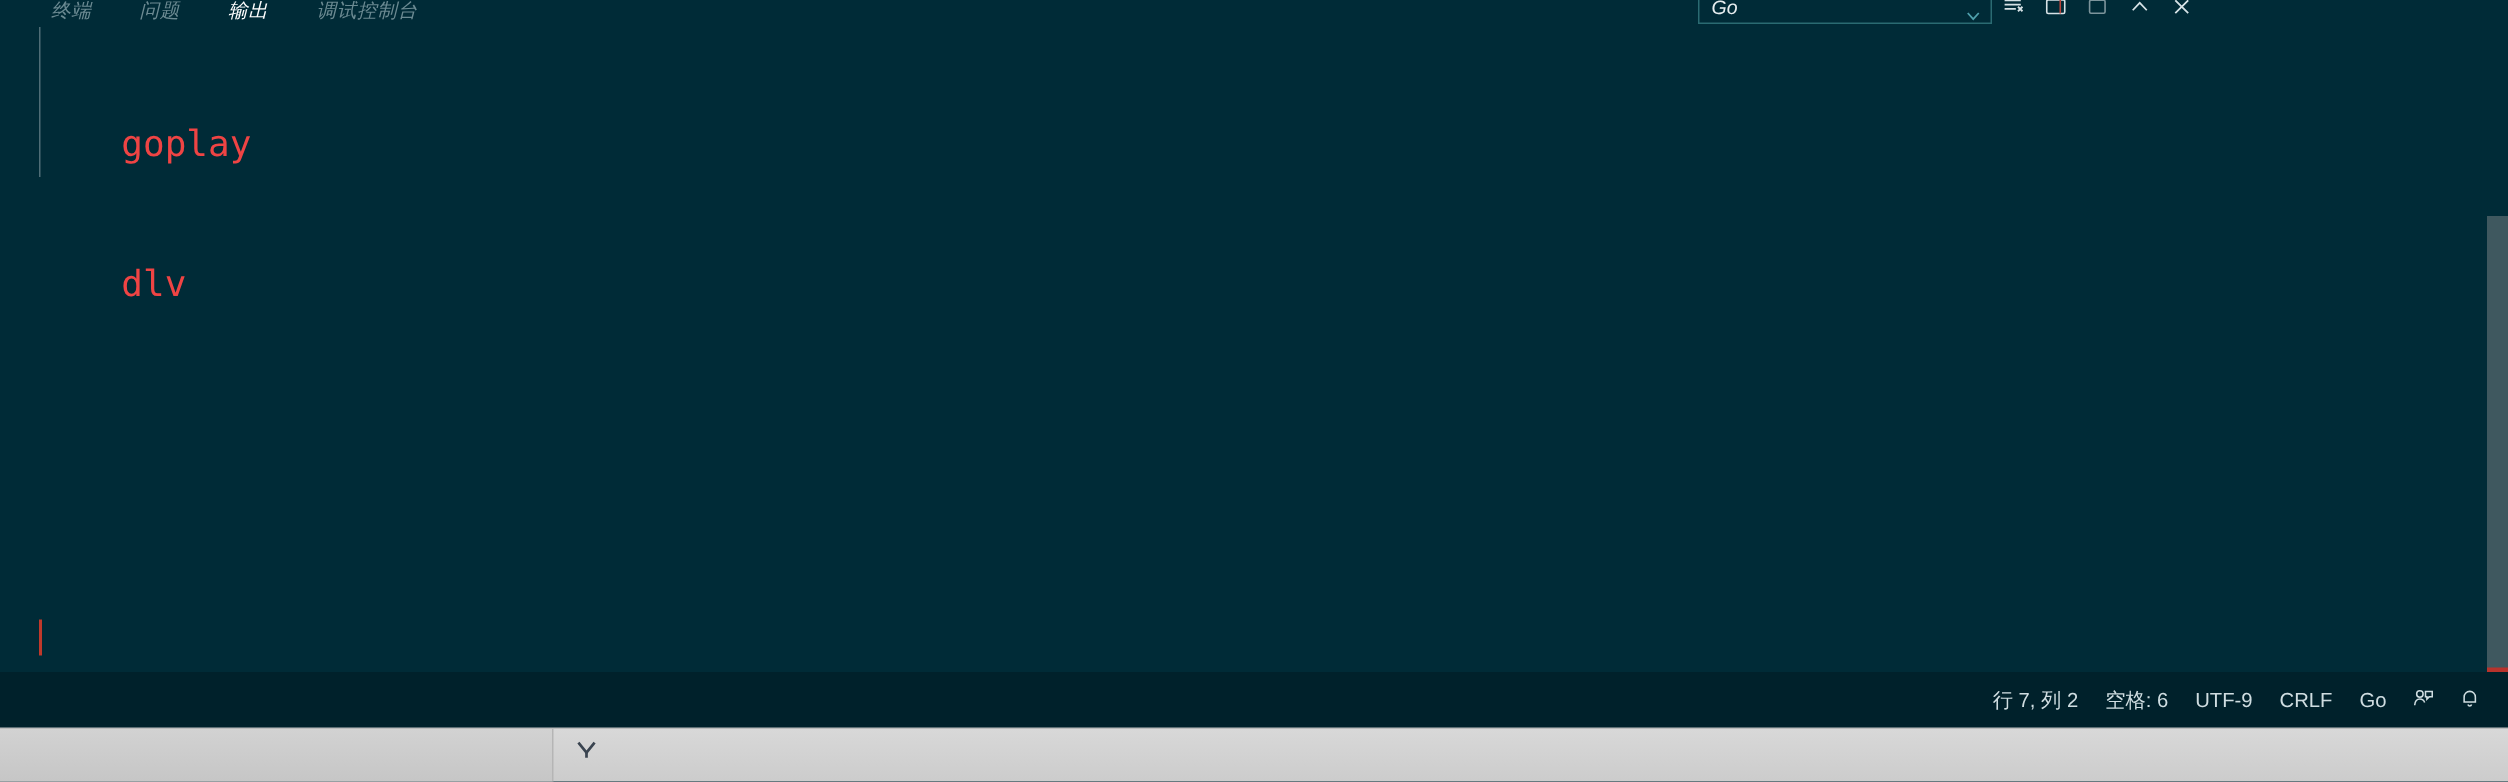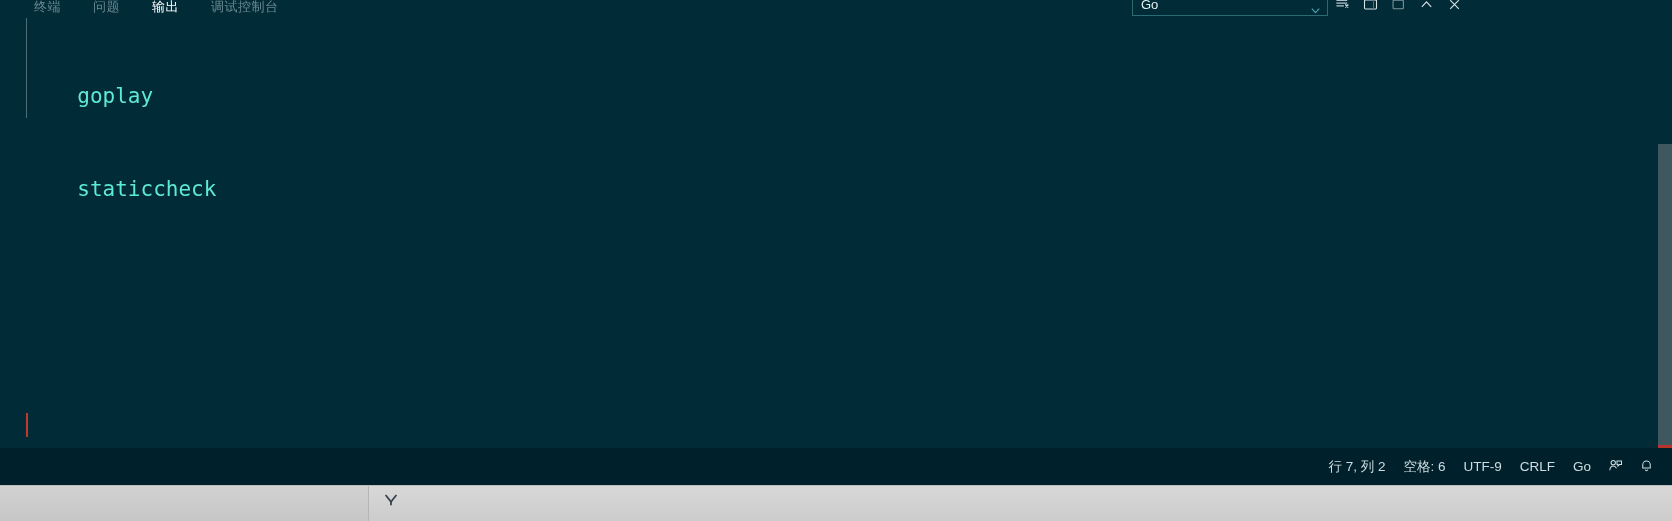--- a/index.html
+++ b/index.html
@@ -25,20 +25,21 @@
 
   
   .panel-header {
     position: absolute;
     left: 0;
     top: 0;
     width: 1476px;
     height: 18px;
     background: #002b37;
     overflow: hidden;
+    font-style: italic;
   }
   .tabs {
     position: absolute;
     left: 18px;
     top: -6px;
     display: flex;
     align-items: flex-end;
     height: 26px;
   }
   .tab {
@@ -118,23 +119,23 @@
     background: #002b37;
     overflow: hidden;
   }
   .code-area {
     position: absolute;
     left: 0;
     top: 0;
     width: 1660px;
     height: 430px;
     font-family: "DejaVu Sans Mono", "Liberation Mono", monospace;
-    font-size: 21px;
+    font-size: 24px;
     line-height: 31.3px;
-    color: #5eead4;
+    color: #ef4444;
     white-space: pre;
     letter-spacing: 0px;
   }
   .line {
     height: 31.3px;
     padding-left: 26px;
     box-sizing: border-box;
   }
   .line.indented {
     padding-left: 52px;
@@ -328,21 +329,21 @@
       </div>
 
     </div>
   </div>
 
   <div class="output-body">
     <div class="indent-guide"></div>
 
     <div class="code-area">
       <div class="line indented">  goplay</div>
-      <div class="line indented">  staticcheck</div>
+      <div class="line indented">  dlv</div>
       <div class="line"></div>
       
       
       
       
       
       
       
       
       

